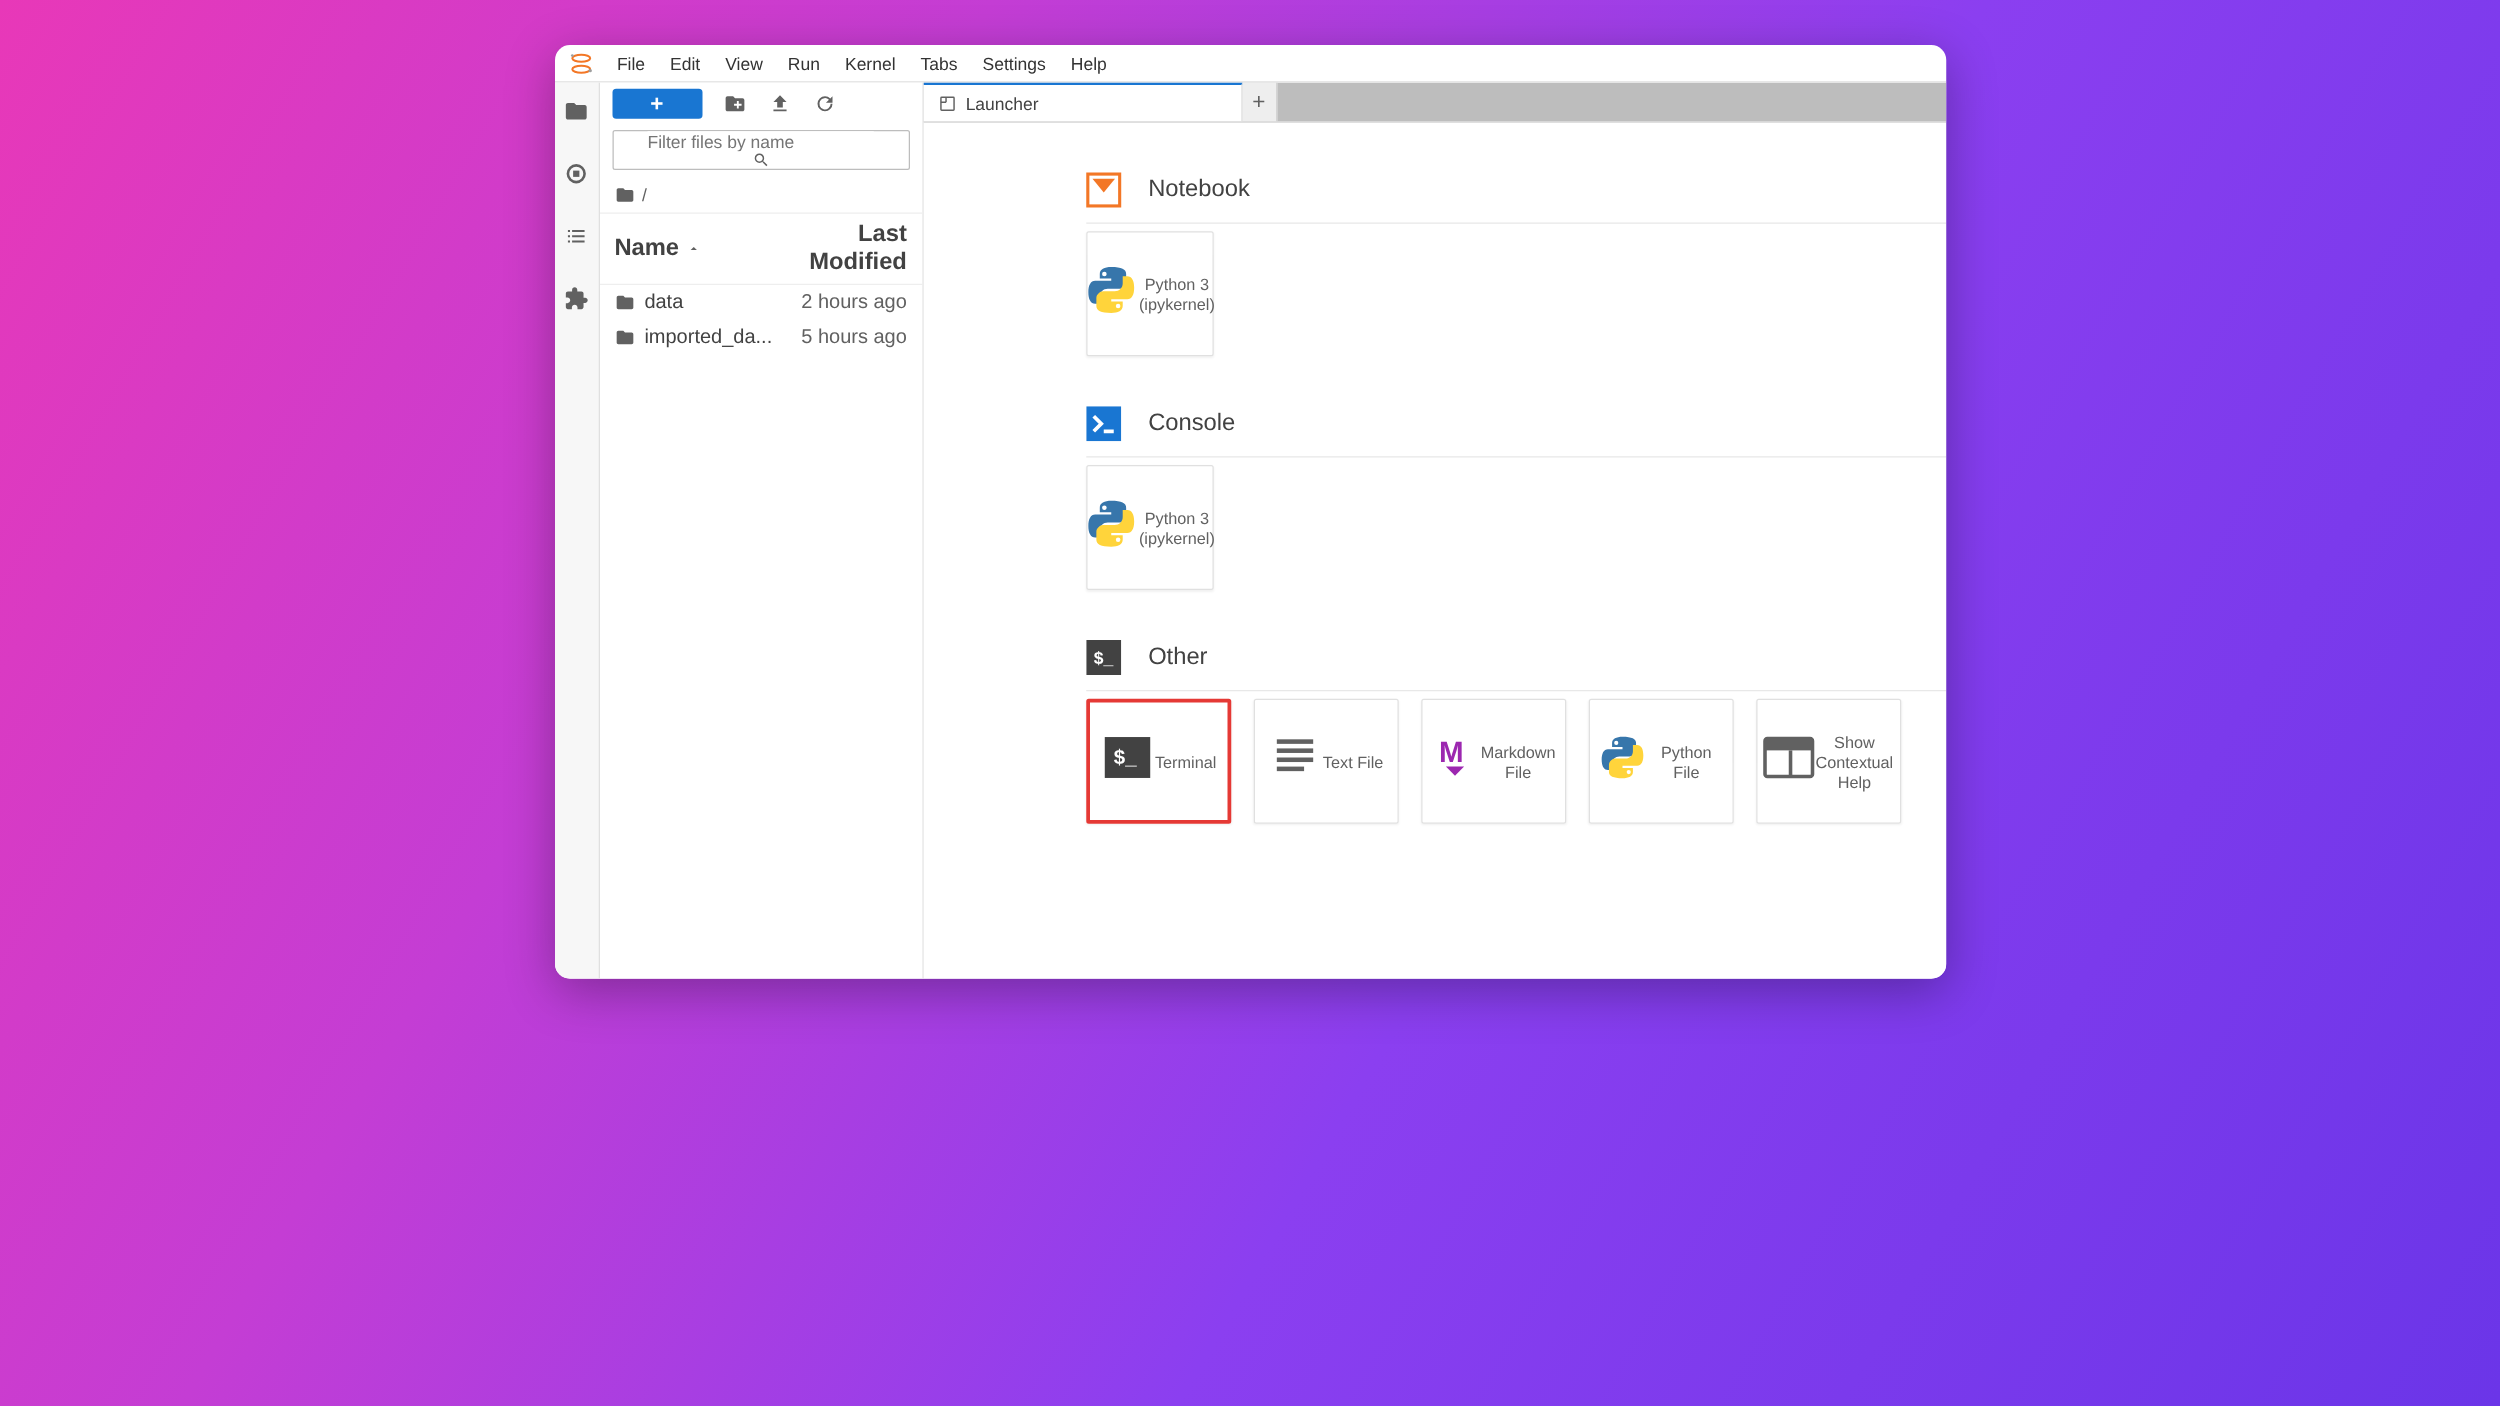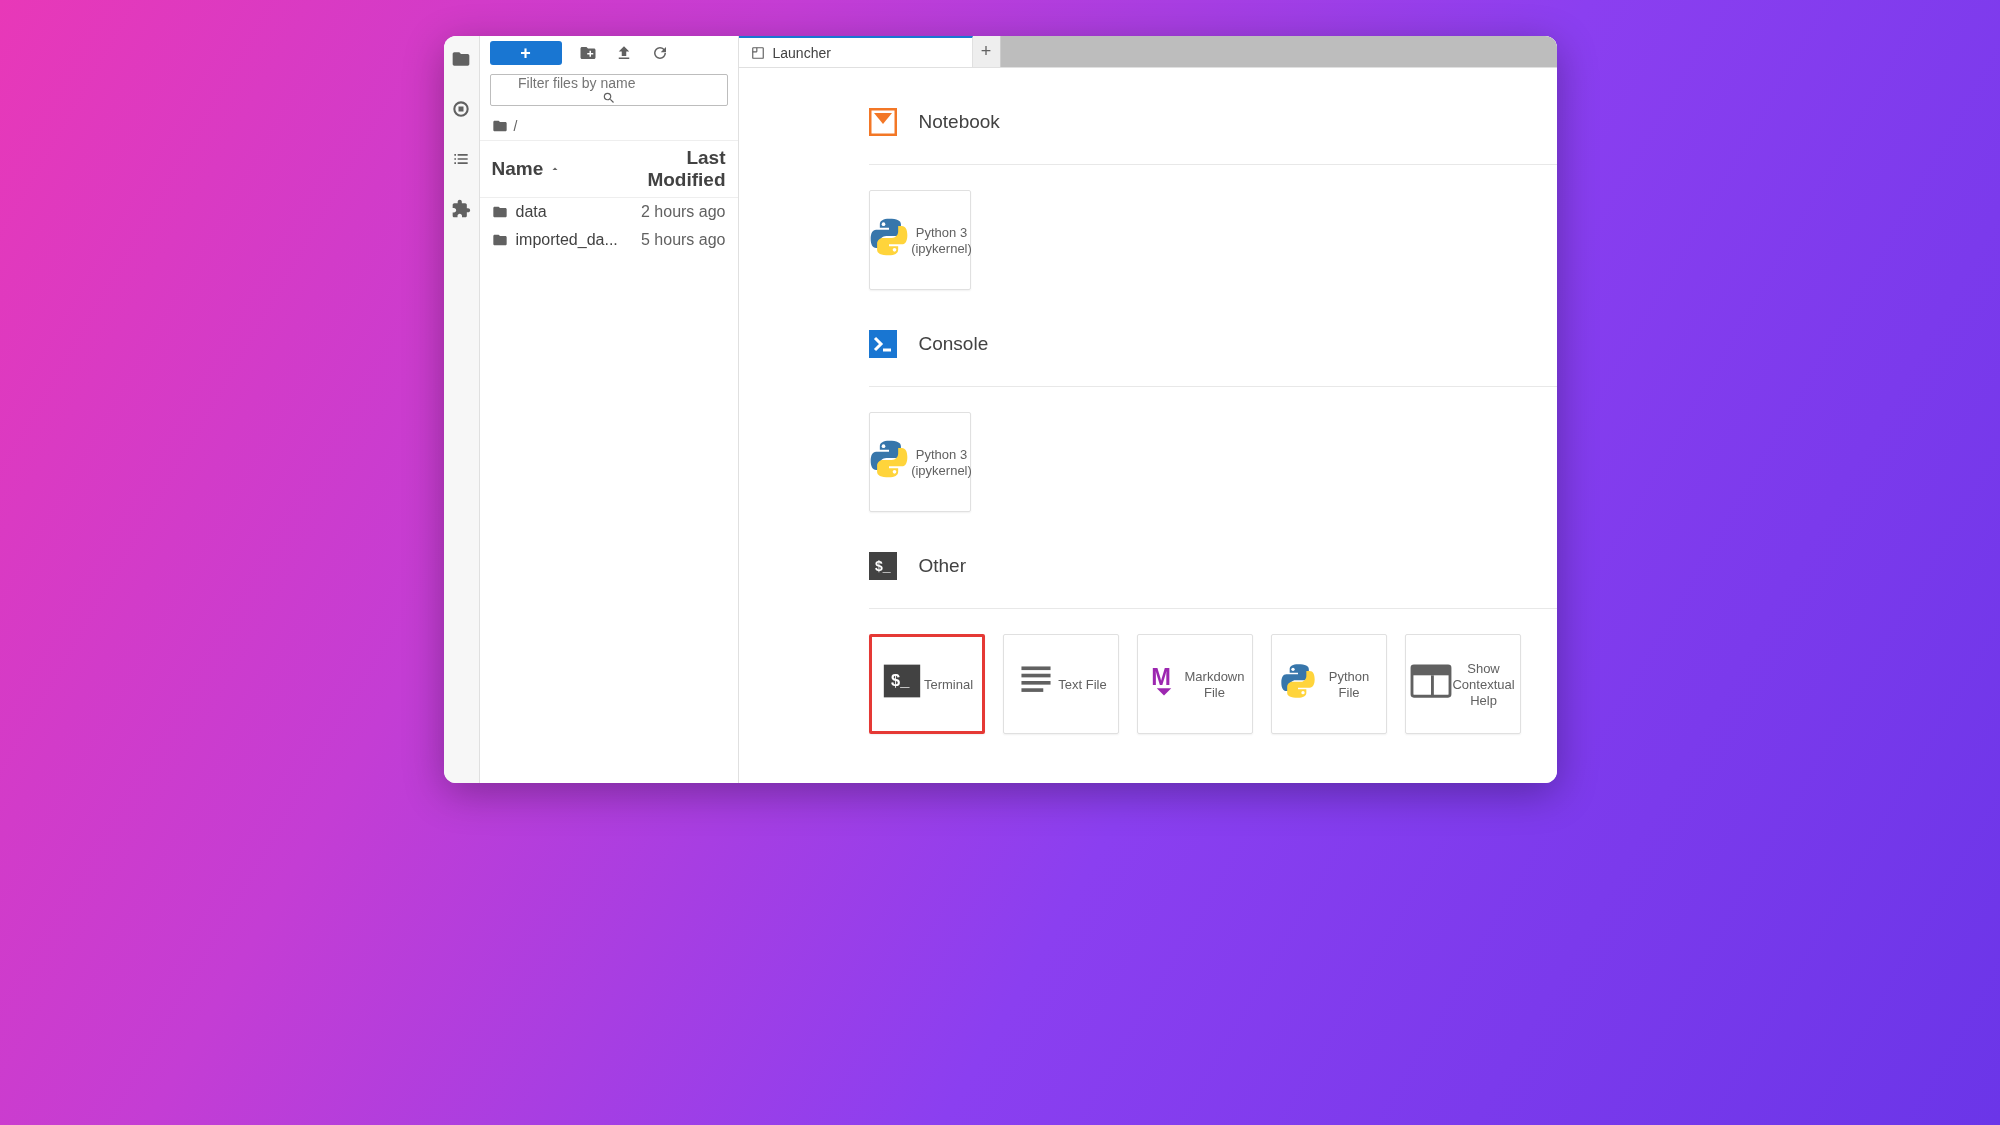--- a/index.html
+++ b/index.html
@@ -133,21 +133,21 @@
 .folder-icon { width:16px; height:16px; color:#616161;}
 .main { flex: 1; display: flex; flex-direction: column; background:#fff; }
 .tabbar {
   height: 32px;
   background: #bdbdbd;
   display: flex;
   align-items: stretch;
   border-bottom: 1px solid #e0e0e0;
 }
 .tab {
-  width: 234px;
+  width: 255px;
   background: #fff;
   border-top: 2px solid #1976d2;
   border-right: 1px solid #e0e0e0;
   display: flex;
   align-items: center;
   padding: 0 12px;
   gap: 8px;
   font-size: 14px;
   color: #424242;
 }
@@ -163,23 +163,23 @@
 .launcher {
   flex: 1;
   overflow: auto;
   padding: 40px 0 0 130px;
 }
 .section { margin-bottom: 40px; }
 .section-header {
   display: flex;
   align-items: center;
   gap: 22px;
-  margin-bottom: 19px;
+  margin-bottom: 0;
   border-bottom: 1px solid #e8e8e8;
-  padding-bottom: 28px;
+  padding-bottom: 12px;
 }
 .section-icon {
   width: 28px; height: 28px;
   display: flex; align-items: center; justify-content: center;
 }
 .section-title { font-size: 19px; color: #424242; }
 .cards { display: flex; gap: 18px; flex-wrap: wrap; padding-top:6px;}
 .card {
   width: 102px;
   min-height: 100px;
@@ -198,20 +198,36 @@
 .card-icon.short{height:40px;}
 .card-label { font-size: 13px; color: #616161; text-align: center; line-height: 1.25; }
 .card.other { min-height: 100px; width: 116px; }
 svg { display: block; }
 </style>
 </head>
 <body>
 
 <div class="window">
 
+  <div class="menubar">
+    <svg class="logo" viewBox="0 0 40 40">
+      <ellipse cx="20" cy="12" rx="13" ry="5" fill="none" stroke="#f37726" stroke-width="3"></ellipse>
+      <ellipse cx="20" cy="28" rx="13" ry="5" fill="none" stroke="#f37726" stroke-width="3"></ellipse>
+      <circle cx="7" cy="8" r="2" fill="#9e9e9e"></circle>
+      <circle cx="33" cy="30" r="2.5" fill="#9e9e9e"></circle>
+    </svg>
+    <div class="menu-item">File</div>
+    <div class="menu-item">Edit</div>
+    <div class="menu-item">View</div>
+    <div class="menu-item">Run</div>
+    <div class="menu-item">Kernel</div>
+    <div class="menu-item">Tabs</div>
+    <div class="menu-item">Settings</div>
+    <div class="menu-item">Help</div>
+  </div>
 
   <div class="body">
 
     <div class="iconbar">
       <div class="iconbar-item">
         <svg viewBox="0 0 24 24" width="20" height="20" fill="currentColor">
             <path d="M10 4H4c-1.1 0-2 .9-2 2v12c0 1.1.9 2 2 2h16c1.1 0 2-.9 2-2V8c0-1.1-.9-2-2-2h-8l-2-2z"></path>
           </svg>
       </div>
       <div class="iconbar-item">

